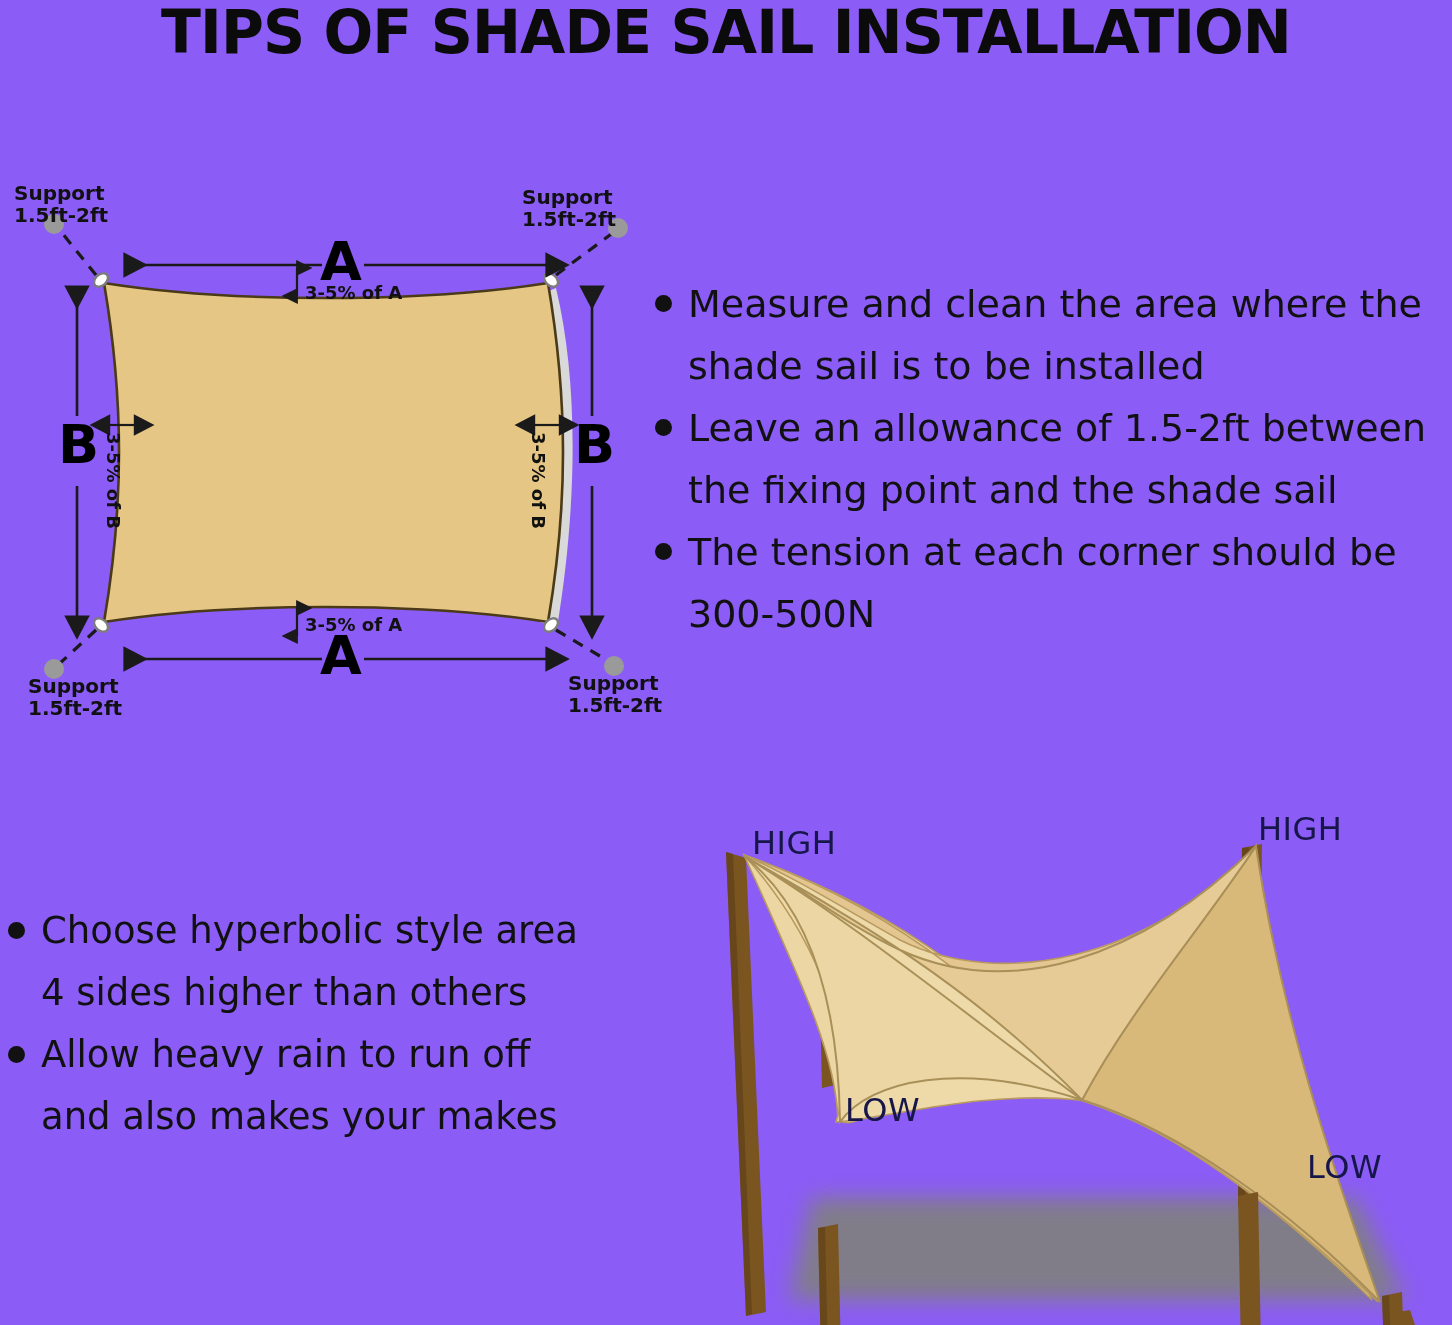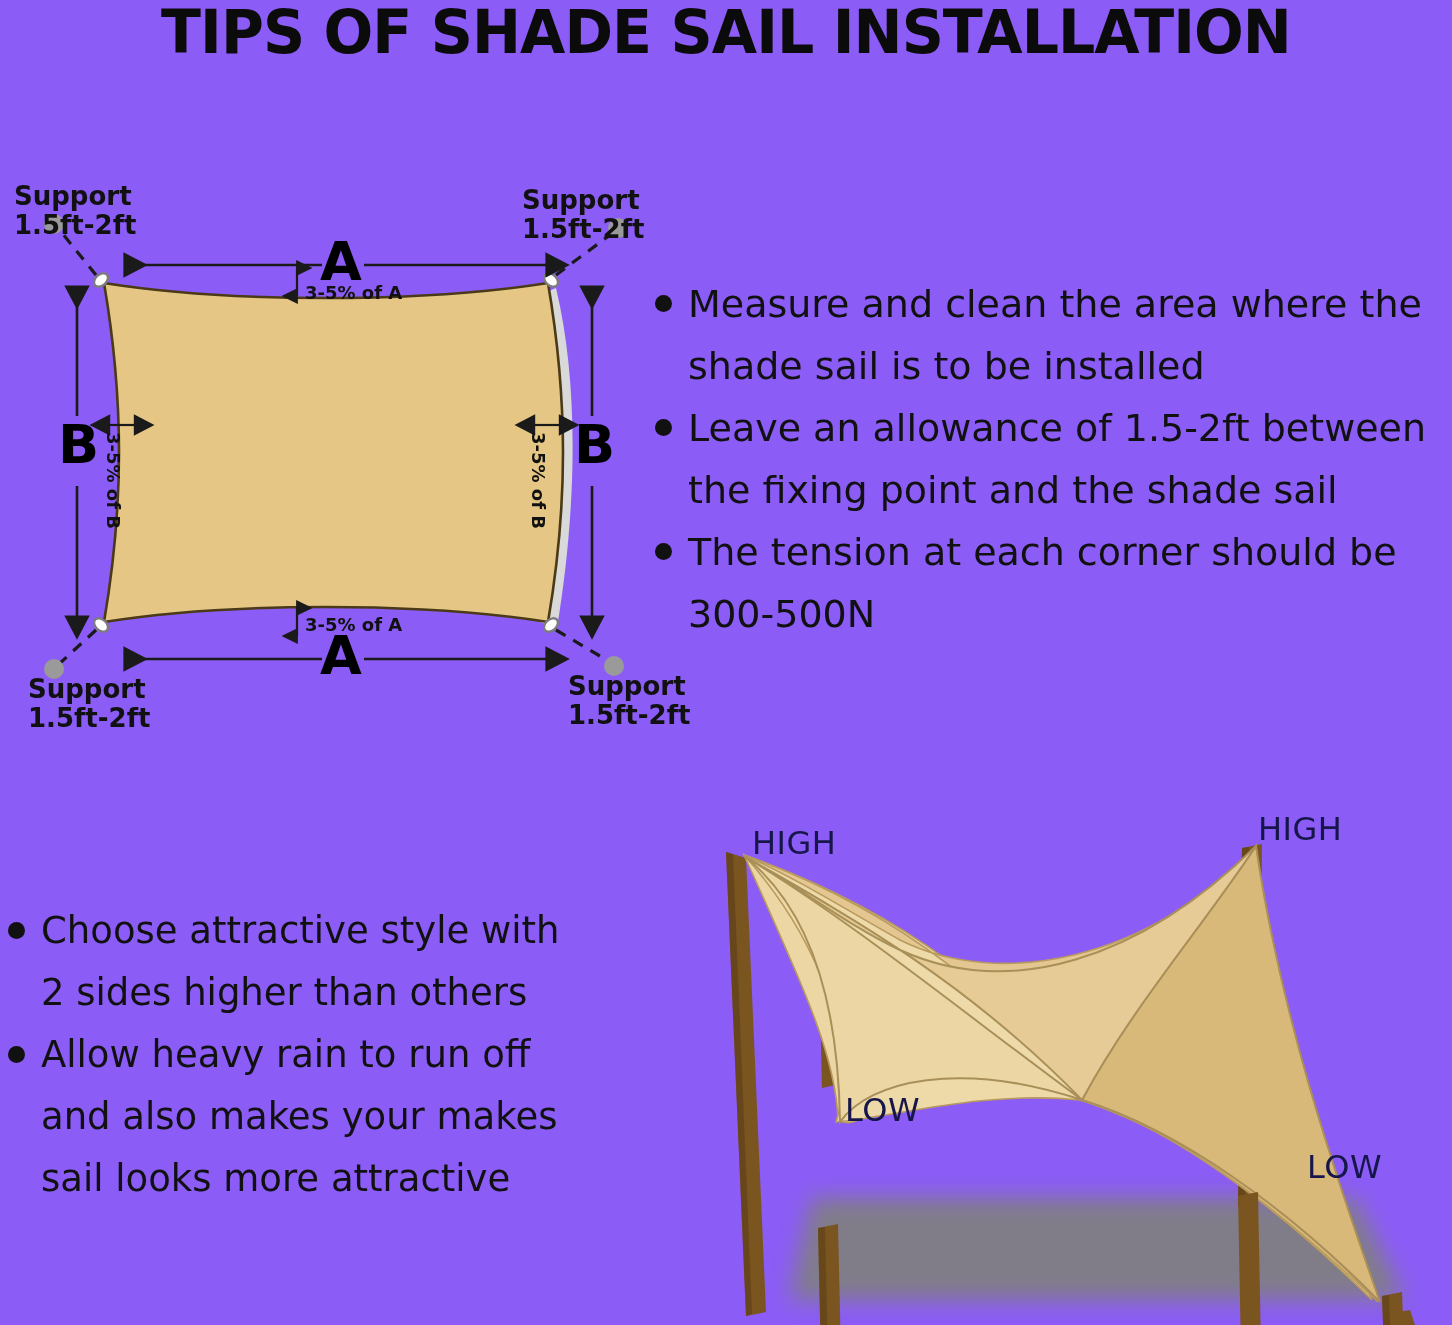--- a/index.html
+++ b/index.html
@@ -47,21 +47,21 @@
 
   
   .dlabel {
     position: absolute;
     font-family: "DejaVu Sans", "Liberation Sans", sans-serif;
     font-weight: bold;
     color: #111111;
     line-height: 1.12;
     white-space: pre;
   }
-  .support-label { font-size: 26px; }
+  .support-label { font-size: 20px; }
   .pct-label { font-size: 18px; font-weight: bold; }
   .bigdim {
     font-family: "DejaVu Sans", "Liberation Sans", sans-serif;
     font-weight: bold;
     font-size: 54px;
     color: #000000;
     position: absolute;
     line-height: 1;
   }
   .rot90 {
@@ -236,37 +236,33 @@
     </div>
     <div class="bullet-row">
       <span class="bullet-dot hidden"></span>
       <span class="bullet-text">300-500N</span>
     </div>
   </div>
 
   <div class="bullets" id="bullets-left">
     <div class="bullet-row">
       <span class="bullet-dot"></span>
-      <span class="bullet-text">Choose attractive style with</span>
-    </div>
-    <div class="bullet-row">
-      <span class="bullet-dot hidden"></span>
-      <span class="bullet-text">2 sides higher than others</span>
+      <span class="bullet-text">Choose hyperbolic style area</span>
+    </div>
+    <div class="bullet-row">
+      <span class="bullet-dot hidden"></span>
+      <span class="bullet-text">4 sides higher than others</span>
     </div>
     <div class="bullet-row">
       <span class="bullet-dot"></span>
       <span class="bullet-text">Allow heavy rain to run off</span>
     </div>
     <div class="bullet-row">
       <span class="bullet-dot hidden"></span>
       <span class="bullet-text">and also makes your makes</span>
-    </div>
-    <div class="bullet-row">
-      <span class="bullet-dot hidden"></span>
-      <span class="bullet-text">sail looks more attractive</span>
     </div>
   </div>
 
   <svg class="svg-layer" viewBox="0 0 1452 1325" width="1452" height="1325" xmlns="http://www.w3.org/2000/svg">
 
     <defs>
       <filter id="blurShadow" x="-25%" y="-60%" width="150%" height="240%">
         <feGaussianBlur stdDeviation="11"></feGaussianBlur>
       </filter>
     </defs>

